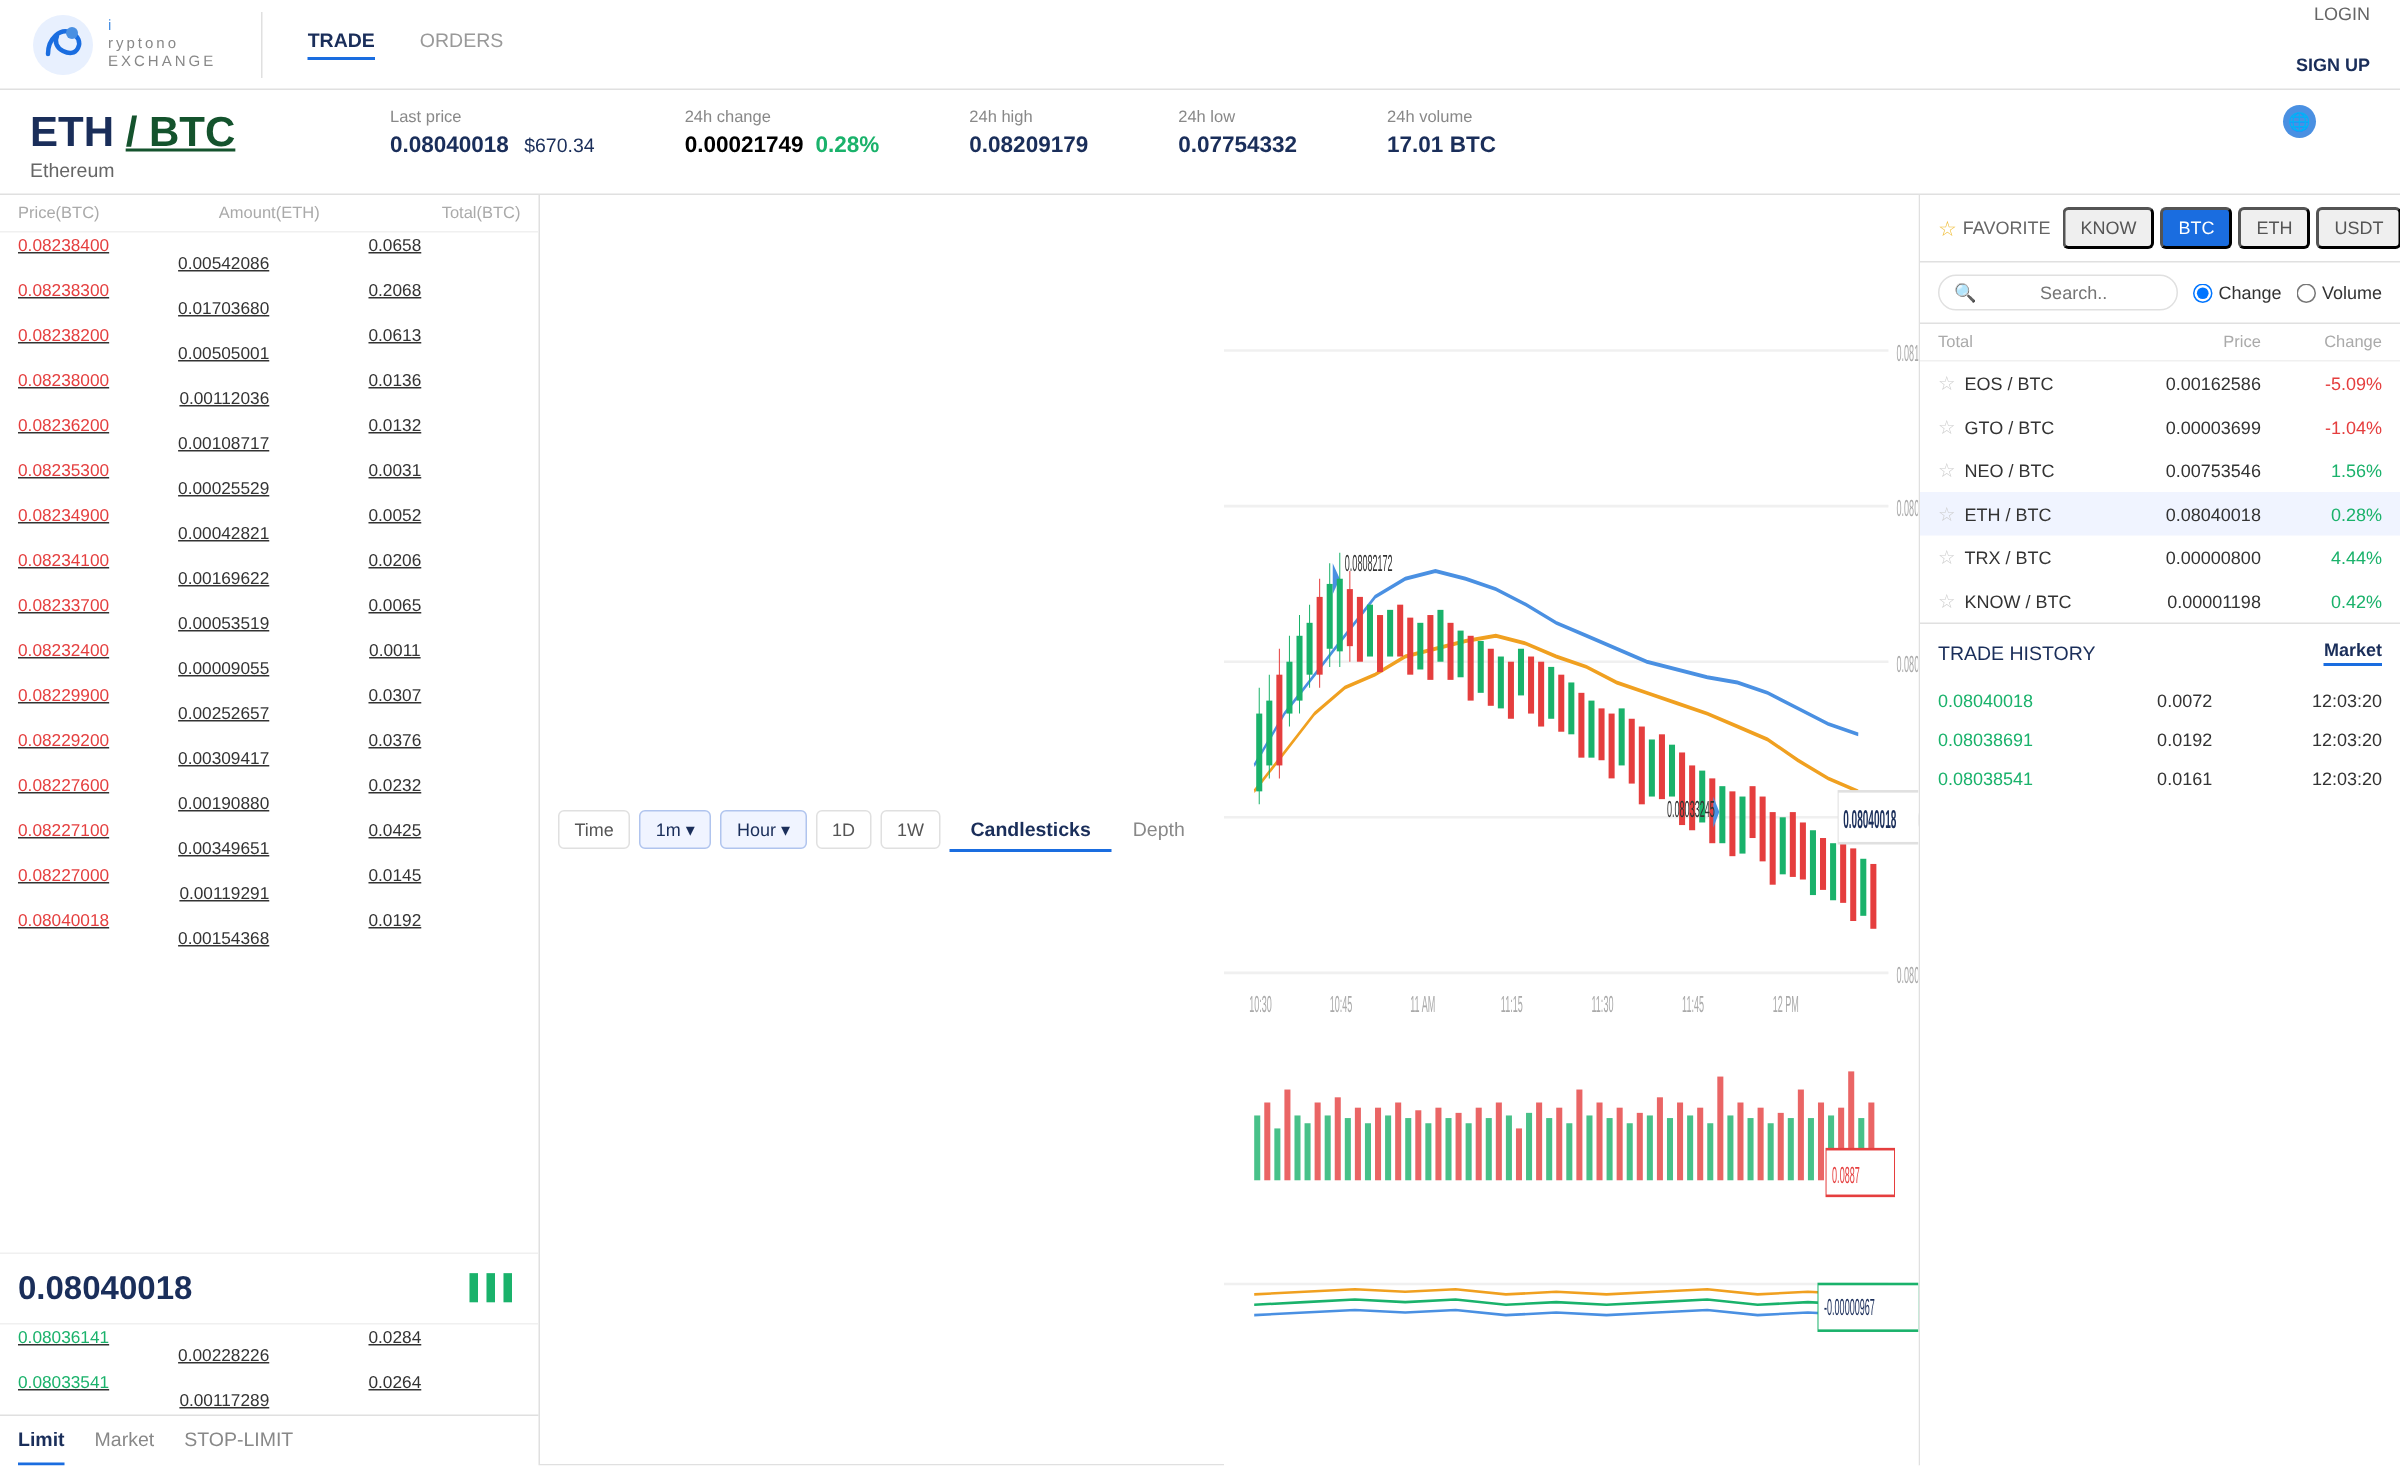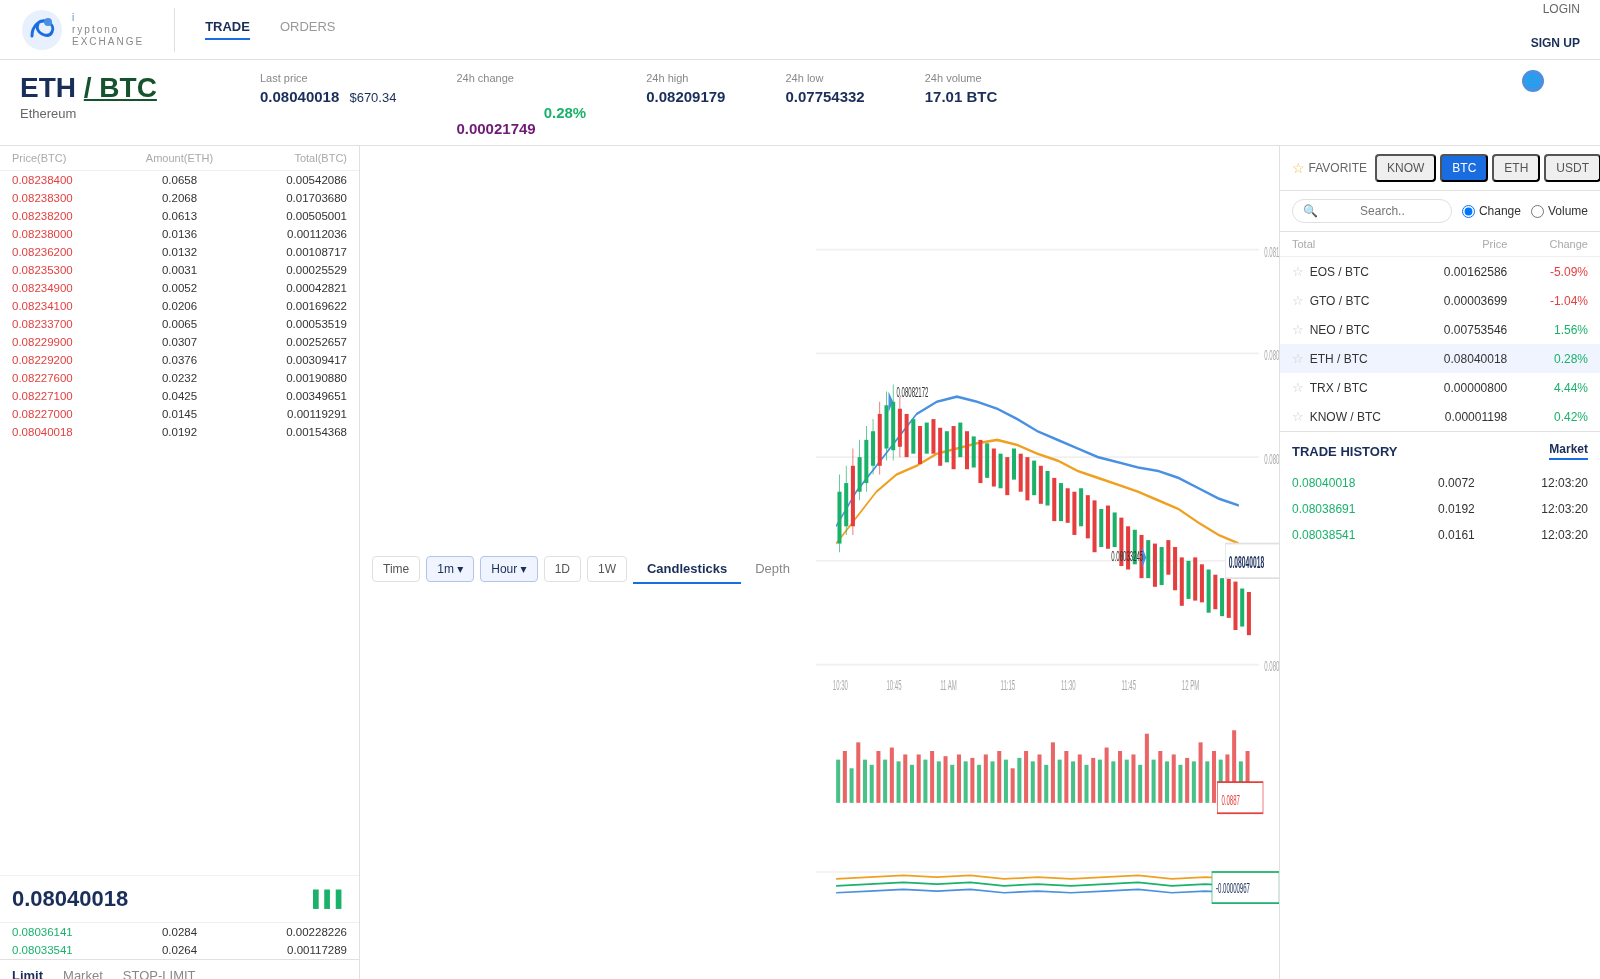--- a/index.html
+++ b/index.html
@@ -38,21 +38,21 @@
     .order-book { width: 360px; border-right: 1px solid #e0e0e0; display: flex; flex-direction: column; }
     .order-book-controls { display: flex; align-items: center; gap: 8px; padding: 10px 12px; border-bottom: 1px solid #e0e0e0; }
     .chart-type-btn { width: 32px; height: 32px; border: 1px solid #e0e0e0; border-radius: 4px; display: flex; align-items: center; justify-content: center; cursor: pointer; background: white; }
     .chart-type-btn svg { width: 18px; height: 18px; }
     .group-label { font-size: 12px; color: #666; margin-left: 8px; }
     .group-select { border: 1px solid #e0e0e0; border-radius: 4px; padding: 4px 8px; font-size: 12px; cursor: pointer; background: white; }
     .ob-header { display: grid; grid-template-columns: 1fr 1fr 1fr; padding: 6px 12px; color: #aaa; font-size: 11px; border-bottom: 1px solid #f0f0f0; }
     .ob-header span:last-child { text-align: right; }
     .ob-header span:nth-child(2) { text-align: center; }
     .ob-rows { flex: 1; overflow-y: auto; }
-    .ob-row { display: grid; grid-template-columns: 1fr 1fr 1fr; padding: 3px 12px; cursor: pointer; }
+    .ob-row { display: grid; grid-template-columns: 1fr 1fr; padding: 3px 12px; cursor: pointer; text-decoration: underline; }
     .ob-row .price { color: #e53e3e; font-size: 11.5px; }
     .ob-row .amount { text-align: center; color: #333; font-size: 11.5px; }
     .ob-row .total { text-align: right; color: #333; font-size: 11.5px; }
     .ob-current-price { padding: 10px 12px; border-top: 1px solid #f0f0f0; border-bottom: 1px solid #f0f0f0; display: flex; align-items: center; gap: 12px; }
     .ob-current-price .price-big { font-size: 22px; font-weight: bold; color: #1a2e5a; }
     .ob-current-price .bar-icon { color: #1ab26b; margin-left: auto; }
     .ob-buy-rows .ob-row .price { color: #1ab26b; }
 
     
     .chart-panel { flex: 1; display: flex; flex-direction: row; border-right: 1px solid #e0e0e0; }
@@ -86,21 +86,21 @@
     .pairs-row .fav-star { color: #ccc; font-size: 13px; cursor: pointer; }
     .pairs-row .pair-name { font-size: 12px; color: #333; }
     .pairs-row .pair-price { font-size: 12px; color: #333; text-align: right; }
     .pairs-row .pair-change { font-size: 12px; text-align: right; }
     .pairs-row .pair-change.red { color: #e53e3e; }
     .pairs-row .pair-change.green { color: #1ab26b; }
     .pair-cell { display: flex; align-items: center; gap: 6px; }
 
     .trade-history { border-top: 1px solid #e0e0e0; }
     .trade-history-header { display: flex; align-items: center; justify-content: space-between; padding: 10px 12px; }
-    .trade-history-title { font-size: 13px; font-weight: bold; color: #1a2e5a; }
+    .trade-history-title { font-size: 13px; font-weight: normal; color: #1a2e5a; }
     .trade-history-tab { font-size: 12px; color: #888; cursor: pointer; }
     .trade-history-tab.active { color: #1a2e5a; font-weight: bold; border-bottom: 2px solid #1a6de0; padding-bottom: 2px; }
     .trade-row { display: grid; grid-template-columns: 2fr 1fr 1.5fr; padding: 6px 12px; }
     .trade-row .tr-price { color: #1ab26b; font-size: 12px; }
     .trade-row .tr-amount { text-align: center; font-size: 12px; color: #333; }
     .trade-row .tr-time { text-align: right; font-size: 12px; color: #333; }
 
     
     .bottom-tabs { display: flex; gap: 20px; padding: 10px 12px 0; border-top: 1px solid #e0e0e0; }
     .bottom-tab { font-size: 13px; color: #888; cursor: pointer; padding-bottom: 8px; border-bottom: 2px solid transparent; }
@@ -151,21 +151,21 @@
   <div class="ticker-stat">
     <span class="ticker-label">Last price</span>
     <span class="ticker-value">
       <span style="color:#1a2e5a; font-weight:bold;">0.08040018</span>
       <span style="color:#1a2e5a; font-size:13px; font-weight:normal; margin-left:6px;">$670.34</span>
     </span>
   </div>
   <div class="ticker-stat">
     <span class="ticker-label">24h change</span>
     <span class="ticker-value change-row">
-      <span style="color:#701a75; font-weight:bold;margin-top:32px;">0.00021749</span>
+      <span style="color:#000000; font-weight:bold;">0.00021749</span>
       <span style="color:#1ab26b;">0.28%</span>
     </span>
   </div>
   <div class="ticker-stat">
     <span class="ticker-label">24h high</span>
     <span class="ticker-value">0.08209179</span>
   </div>
   <div class="ticker-stat">
     <span class="ticker-label">24h low</span>
     <span class="ticker-value">0.07754332</span>
@@ -222,20 +222,25 @@
         </div>
         <div class="ob-row">
           <span class="price">0.08234100</span>
           <span class="amount">0.0206</span>
           <span class="total">0.00169622</span>
         </div>
         <div class="ob-row">
           <span class="price">0.08233700</span>
           <span class="amount">0.0065</span>
           <span class="total">0.00053519</span>
+        </div>
+        <div class="ob-row">
+          <span class="price">0.08232400</span>
+          <span class="amount">0.0011</span>
+          <span class="total">0.00009055</span>
         </div>
         <div class="ob-row">
           <span class="price">0.08229900</span>
           <span class="amount">0.0307</span>
           <span class="total">0.00252657</span>
         </div>
         <div class="ob-row">
           <span class="price">0.08229200</span>
           <span class="amount">0.0376</span>
           <span class="total">0.00309417</span>

